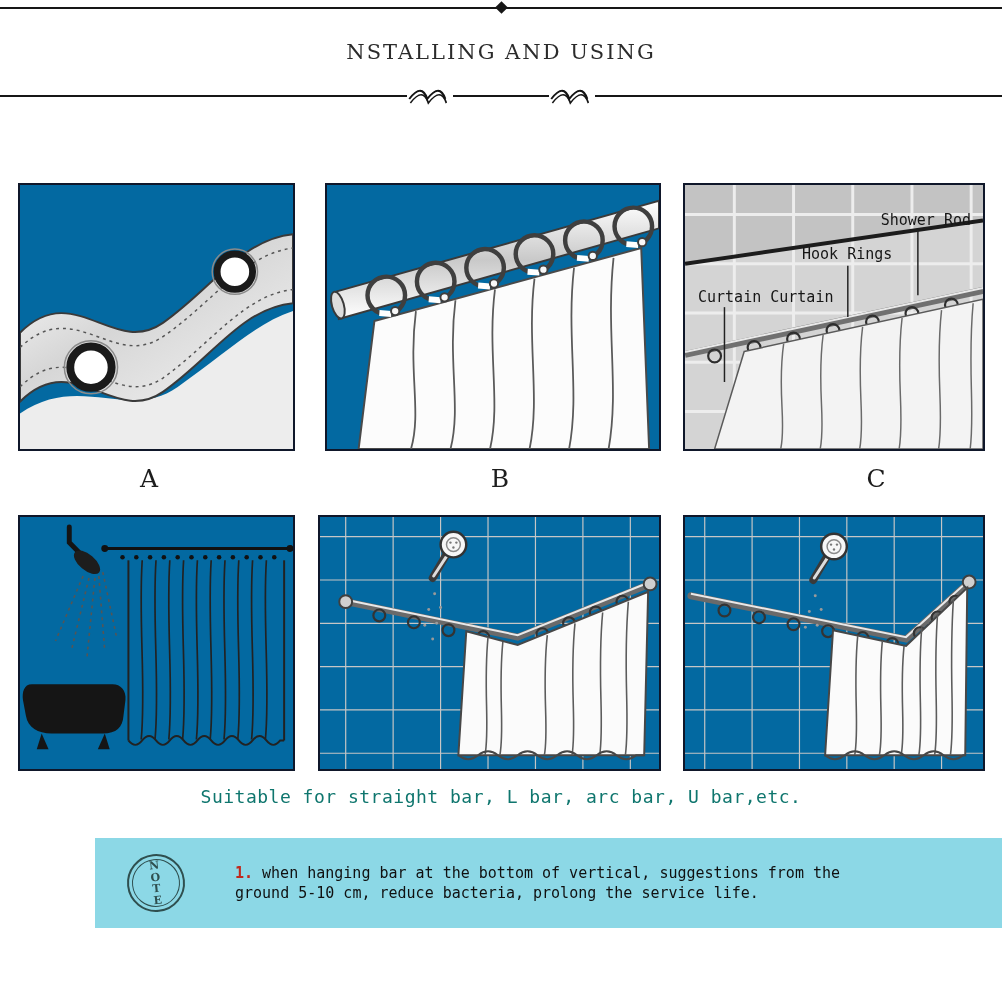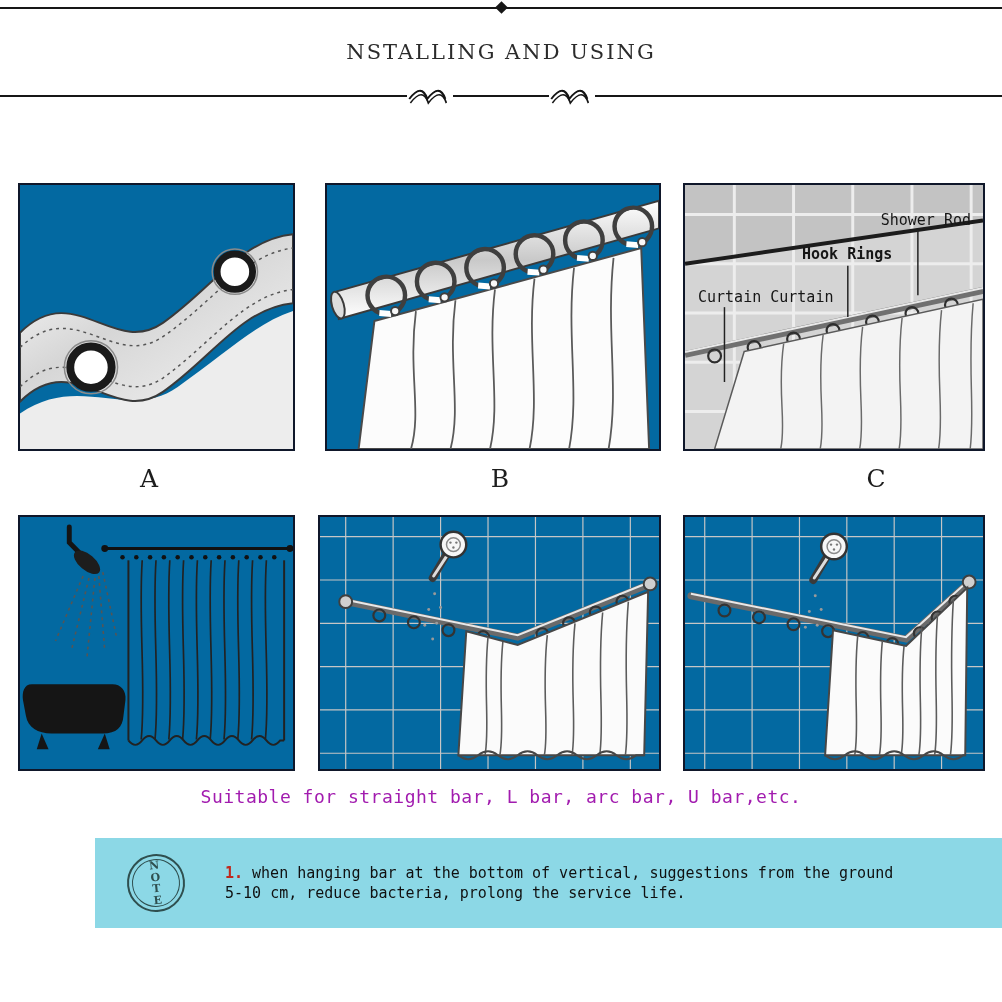--- a/index.html
+++ b/index.html
@@ -32,43 +32,43 @@
 
   .step-label {
     position:absolute; top:464px; width:80px; text-align:center;
     font-family:"DejaVu Serif", serif; font-size:25px; color:#1d1d1d;
   }
   .la { left:109px; } .lb { left:460px; } .lc { left:836px; }
 
   
   .lbl { position:absolute; font-family:"DejaVu Sans Mono", monospace; font-size:15px; color:#161616; white-space:nowrap; }
   .lbl-rod { right:12px; top:26px; }
-  .lbl-rings { left:117px; top:60px;font-weight:bold; }
+  .lbl-rings { left:117px; top:60px; }
   .lbl-curtain { left:13px; top:103px; }
 
   .caption {
     position:absolute; left:0; top:786px; width:100%; text-align:center;
-    font-size:18px; color:#a21caf; letter-spacing:0.5px;
+    font-size:18px; color:#0f766e; letter-spacing:0.5px;
   }
 
   
   .note {
     position:absolute; left:95px; top:838px; width:907px; height:90px;
     background:#8cd8e6; display:flex; align-items:center;
   }
   .stamp {
     position:relative; margin-left:32px; width:58px; height:58px; flex:0 0 58px;
     border:2.5px solid #2f4f4f; border-radius:50%; color:#2f4f4f;
     display:flex; align-items:center; justify-content:center; transform:rotate(-6deg);
   }
   .stamp-ring { position:absolute; inset:3px; border:1.5px solid #2f4f4f; border-radius:50%; }
   .stamp-letters { position:relative; display:flex; flex-direction:column; align-items:center;
     font-family:"DejaVu Serif", serif; font-size:11px; line-height:11.5px; font-weight:700; }
   .note-text { margin-left:34px; width:684px; font-size:15px; line-height:20px; color:#101010; }
-  .note-text p { margin:6px; }
+  .note-text p { margin:16px; }
   .note-text p + p { margin-top:1px; }
   .num { color:#c0281c; font-weight:700; margin-right:9px; }
 </style>
 </head>
 <body>
 
 <div class="page">
 
   <div class="top-rule">
     <div class="top-diamond"></div>

